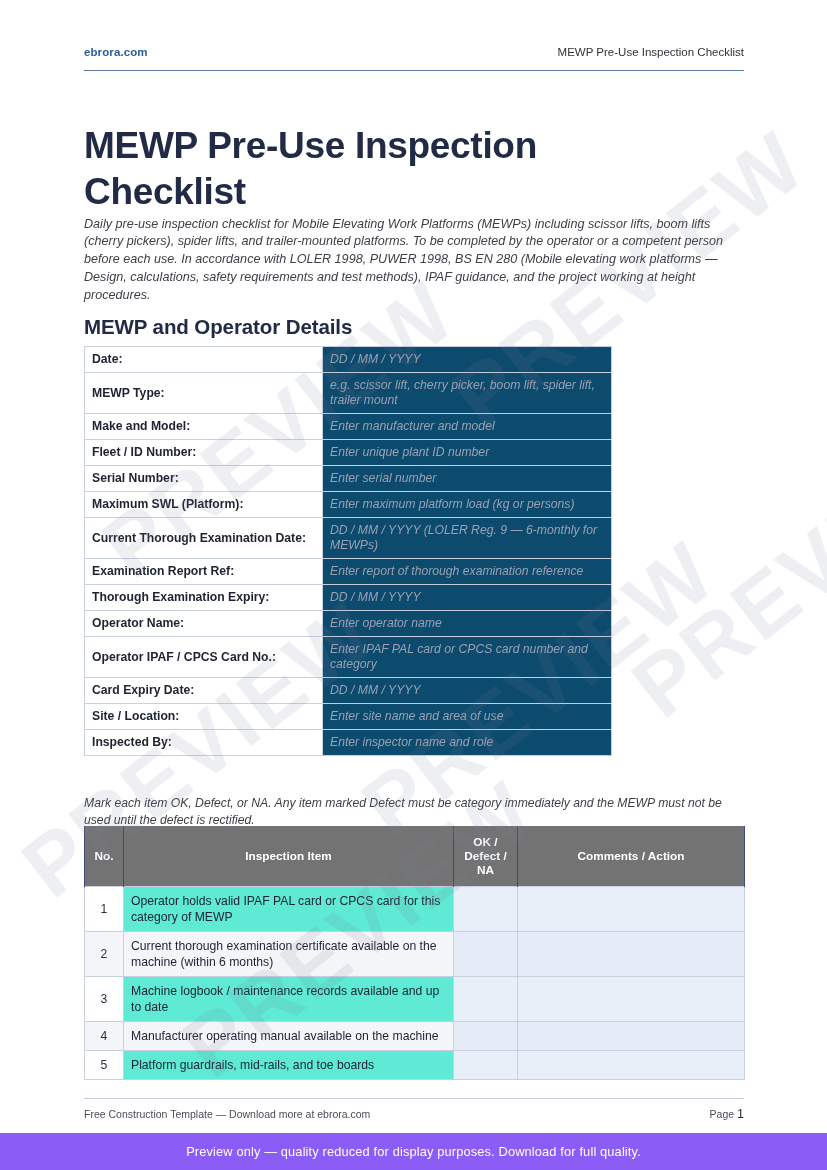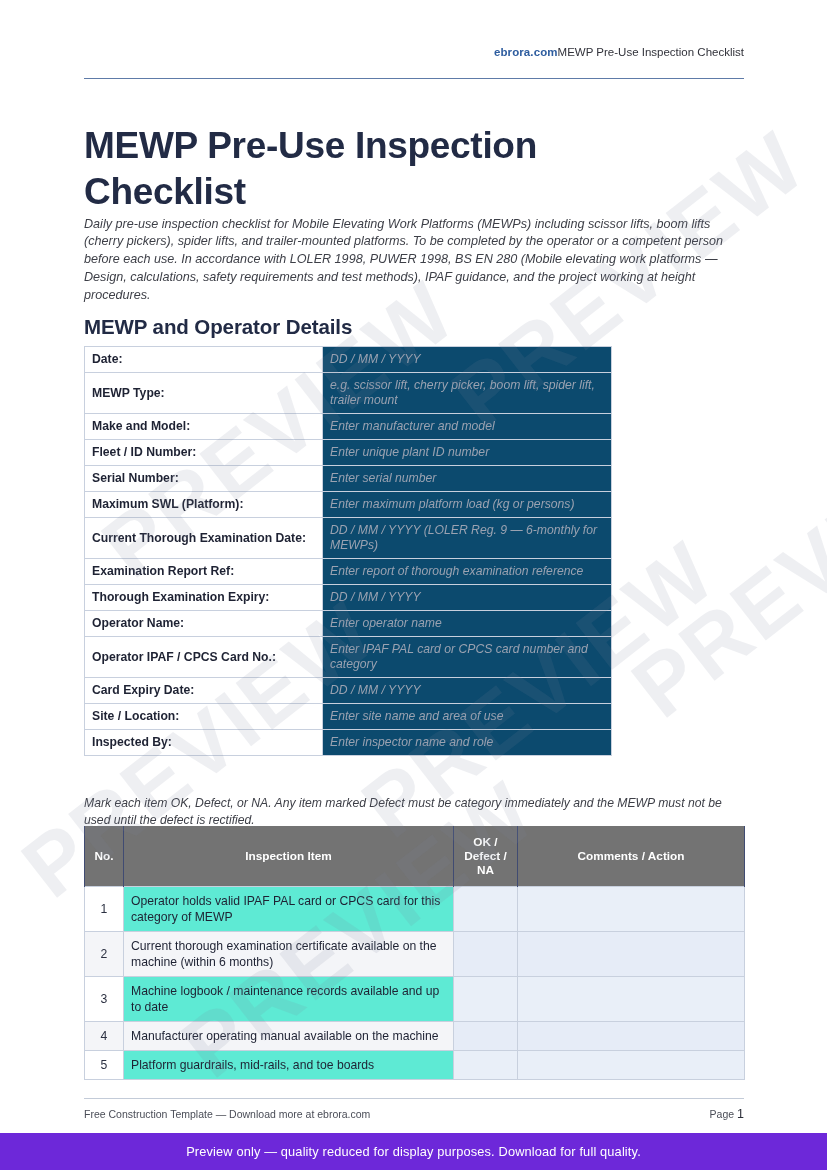--- a/index.html
+++ b/index.html
@@ -56,24 +56,24 @@
     z-index: 2;
   }
 
   
   #doc-header {
     position: absolute;
     left: 84px;
     top: 46px;
     width: 660px;
     display: flex;
-    justify-content: flex-end;
+    justify-content: space-between;
     align-items: flex-end;
     border-bottom: 1.5px solid #5e7ba8;
-    padding-bottom: 20px;
+    padding-bottom: 12px;
   }
   #doc-header .brand {
     font-size: 11.5px;
     font-weight: 700;
     color: #2e5d9f;
     letter-spacing: 0.1px;
   }
   #doc-header .hdr-right {
     font-size: 11.5px;
     color: #31323a;
@@ -230,21 +230,21 @@
   #doc-footer .pg { font-size: 10.5px; }
   #doc-footer .pg .pgnum { font-size: 12.5px; color: #2b2e38; }
 
   
   #preview-banner {
     position: absolute;
     left: 0;
     top: 1133px;
     width: 827px;
     height: 37px;
-    background: #6d28d9;
+    background: #8b5cf6;
     color: #ffffff;
     display: flex;
     align-items: center;
     justify-content: center;
     font-size: 12.8px;
     letter-spacing: 0.15px;
     z-index: 5;
   }
 </style>
 </head>

